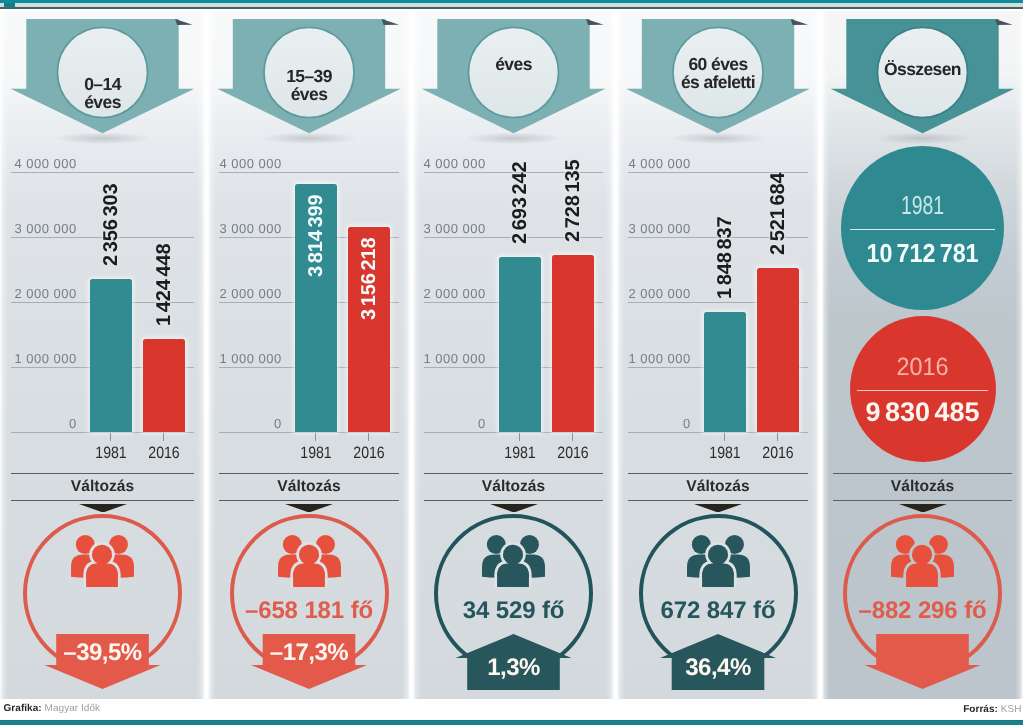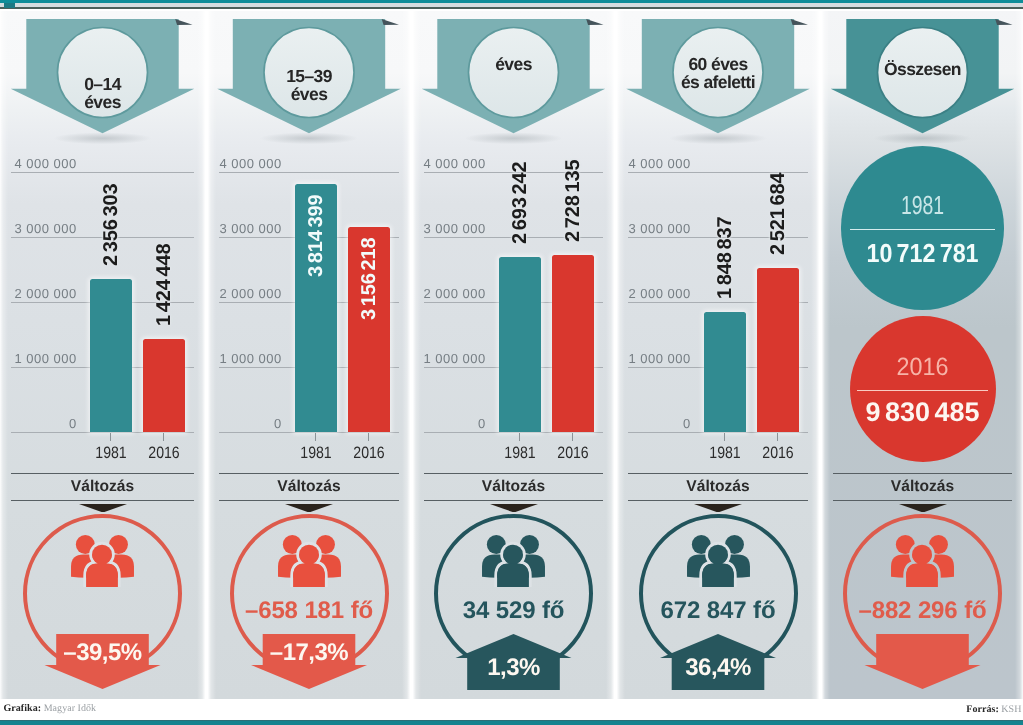--- a/index.html
+++ b/index.html
@@ -10,21 +10,21 @@
   *{-webkit-font-smoothing:antialiased;}
 
   
   .topbar{position:absolute;left:0;top:0;width:1023px;height:2.6px;background:#0d8d99;}
   .topbar2{position:absolute;left:0;top:2.6px;width:1023px;height:4.4px;background:#d3dde0;}
   .topline{position:absolute;left:0;top:7px;width:1023px;height:2.4px;background:#4a605b;}
   .tophandle{position:absolute;left:3.8px;top:2.6px;width:11.2px;height:5.2px;background:#1b7a84;}
   .botline{position:absolute;left:0;top:719.5px;width:1023px;height:1.6px;background:#2c6f76;}
   .botbar{position:absolute;left:0;top:721px;width:1023px;height:4px;background:#15838f;}
   .footer{position:absolute;left:0;top:699.4px;width:1023px;height:21.6px;background:#fff;}
-  .credit{position:absolute;top:703.3px;font-size:10px;color:#9a9fa3;letter-spacing:.05px;white-space:nowrap;font-family:Liberation Serif, serif;}
+  .credit{position:absolute;top:703.3px;font-size:10px;color:#9a9fa3;letter-spacing:.05px;white-space:nowrap;}
   .credit b{color:#262626;font-weight:bold;}
   .credit.left{left:3.5px;}
   .credit.right{right:1.5px;top:704.3px;}
 
   
   .panel{position:absolute;top:11px;height:688.4px;overflow:hidden;}
   .panel .edge{position:absolute;left:0;top:0;width:100%;height:100%;pointer-events:none;
       background:linear-gradient(to right,rgba(255,255,255,.95) 0px,rgba(255,255,255,.35) 3px,rgba(255,255,255,0) 8px),
                  linear-gradient(to left,rgba(255,255,255,.95) 0px,rgba(255,255,255,.35) 3px,rgba(255,255,255,0) 8px);}
   .panel .bg{position:absolute;left:0;top:0;width:100%;height:100%;

